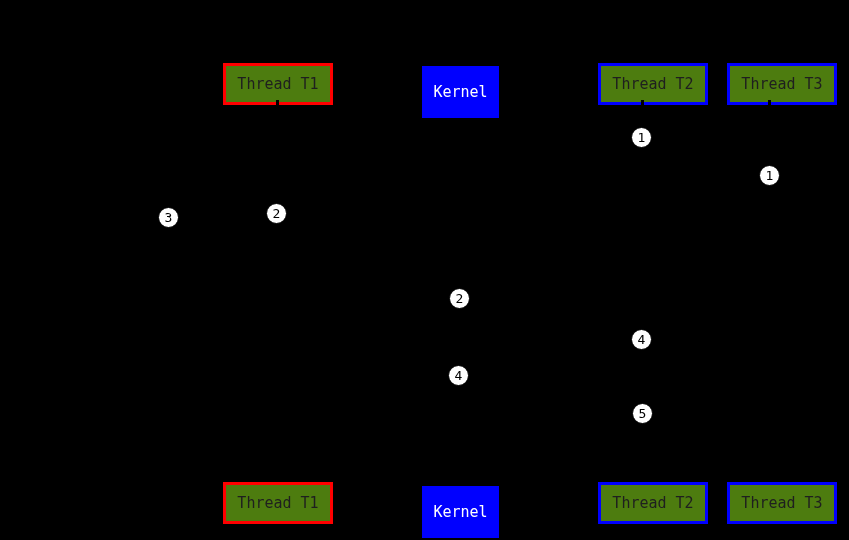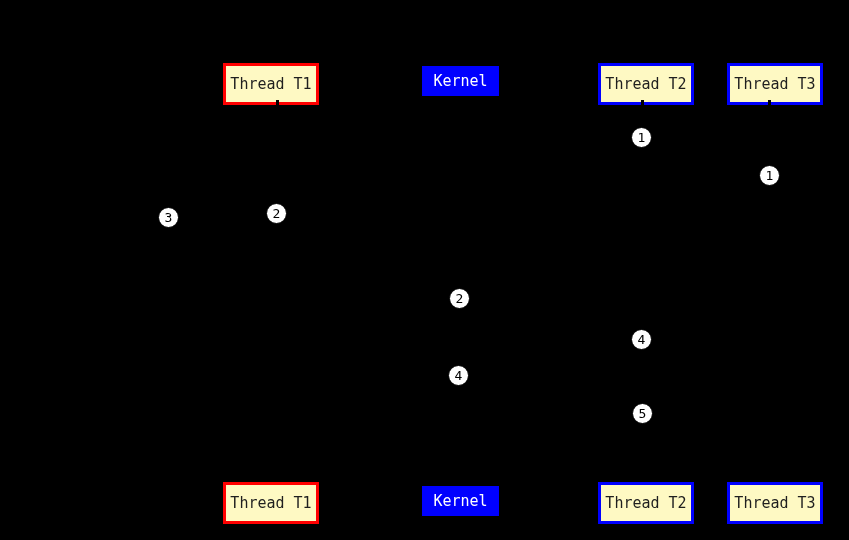--- a/index.html
+++ b/index.html
@@ -18,32 +18,32 @@
   .pbox {
     position: absolute;
     box-sizing: border-box;
     display: flex;
     align-items: center;
     justify-content: center;
     font-size: 15px;
     white-space: nowrap;
   }
   .pbox.thread {
-    background: #fef9c3;
+    background: #4d7c0f;
     color: #1F1F1F;
-    width: 96px;
+    width: 110px;
     height: 42px;
   }
   .pbox.red-border   { border: 3px solid #FF0000; }
   .pbox.blue-border  { border: 3px solid #0000FF; margin-left: 10px; }
   .pbox.kernel {
     background: #0000FF;
     color: #FFFFFF;
     width: 77px;
-    height: 30px;
+    height: 52px;
     border: none;
   }
   .badge {
     position: absolute;
     box-sizing: border-box;
     width: 21px;
     height: 21px;
     border-radius: 50%;
     background: #FFFFFF;
     color: #000000;

